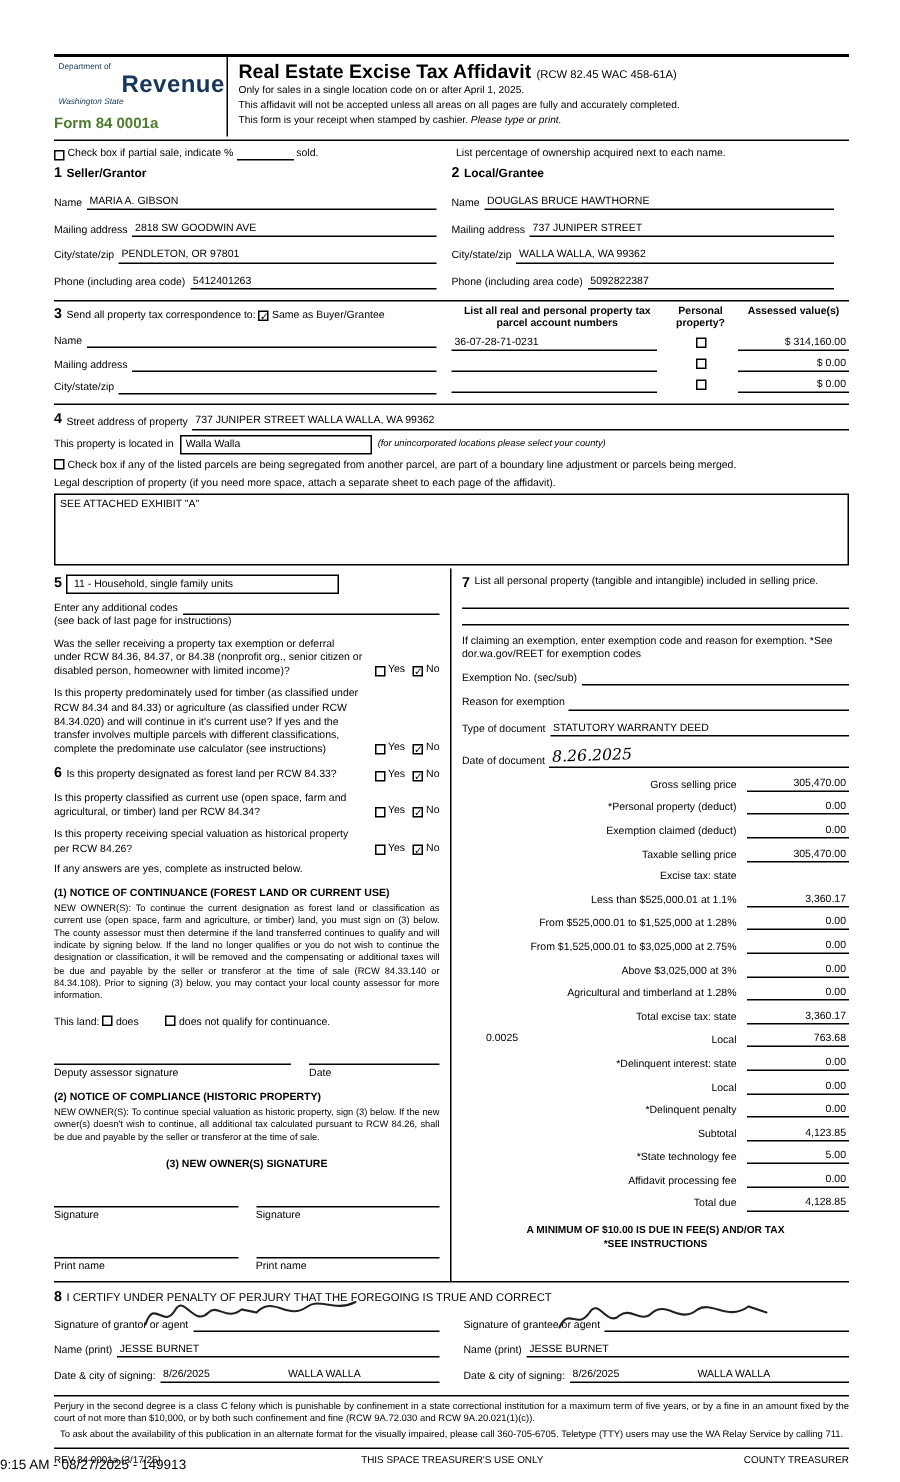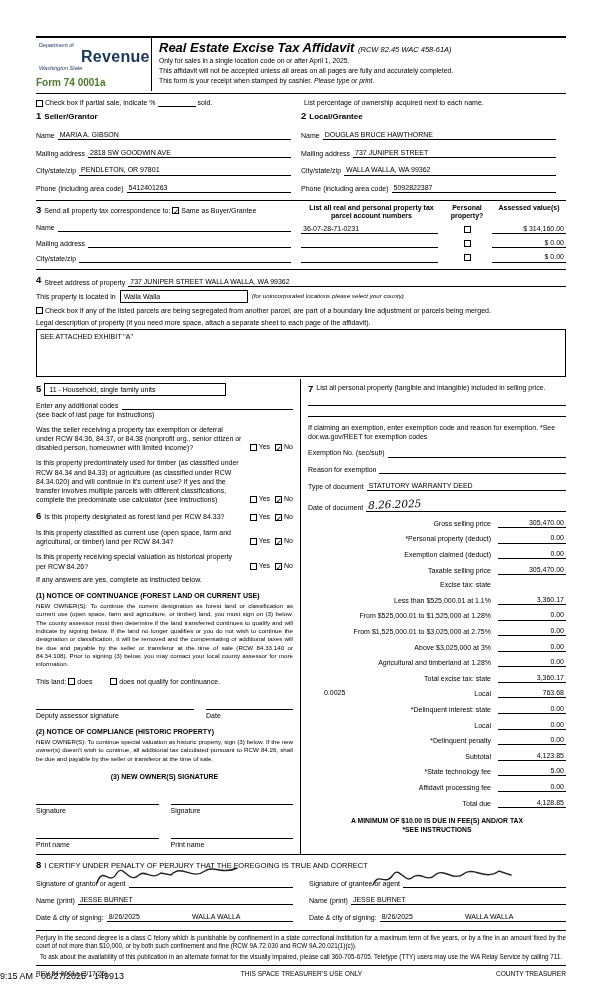--- a/index.html
+++ b/index.html
@@ -16,21 +16,21 @@
   .fill{flex:1;border-bottom:1px solid #000;padding:0 2px;min-height:9px;}
   
   .hdr{display:flex;border-top:2.5px solid #000;border-bottom:1px solid #000;padding-bottom:2px;}
   .hdr-left{width:116px;border-right:1.5px solid #000;padding:4px 4px 2px 0;}
   .logo-row{display:flex;gap:3px;align-items:center;}
   .logo-txt .l1{font-size:5.5px;color:#16365c;}
   .logo-txt .l2{font-size:16px;font-weight:bold;color:#16365c;letter-spacing:.3px;line-height:1;padding-left:42px;}
   .logo-txt .l3{font-size:5.5px;font-style:italic;color:#16365c;}
   .form-no{color:#4f7b31;font-weight:bold;font-size:10px;margin-top:4px;}
   .hdr-right{flex:1;padding:3px 0 0 7px;}
-  .ttl{font-size:13px;font-weight:bold;line-height:1.1;font-style:italic;}
+  .ttl{font-size:13px;font-weight:bold;line-height:1.1;}
   .ttl-rcw{font-size:7.5px;font-weight:normal;}
   .note{font-size:6.8px;margin-top:1.5px;}
   
   .partial{display:flex;padding:4px 0 3px;}
   .pl{width:50%;display:flex;align-items:flex-end;gap:2px;}
   .pctline{width:38px;border-bottom:1px solid #000;height:8px;}
   .pr{width:50%;padding-left:3px;}
   
   .cols{display:flex;justify-content:flex-end;}
   .c{width:50%;}
@@ -118,21 +118,21 @@
         <svg width="19" height="19" viewBox="0 0 22 22">
           <path d="M19.2 11 A8.2 8.2 0 1 1 12.5 2.9" fill="none" stroke="#2e6da4" stroke-width="2.6"></path>
           <path d="M12.2 0.4 L20 3.4 L13.6 7.6 Z" fill="#2e6da4"></path>
         </svg>
         <div class="logo-txt">
           <div class="l1">Department of</div>
           <div class="l2">Revenue</div>
           <div class="l3">Washington State</div>
         </div>
       </div>
-      <div class="form-no">Form 74 0001a</div>
+      <div class="form-no">Form 84 0001a</div>
     </div>
     <div class="hdr-right">
       <div class="ttl"><span>Real Estate Excise Tax Affidavit</span> <span class="ttl-rcw">(RCW 82.45 WAC 458-61A)</span></div>
       <div class="note">Only for sales in a single location code on or after April 1, 2025.</div>
       <div class="note b">This affidavit will not be accepted unless all areas on all pages are fully and accurately completed.</div>
       <div class="note"><span>This form is your receipt when stamped by cashier.</span> <span class="i">Please type or print.</span></div>
     </div>
   </div>
 
   <div class="partial">

